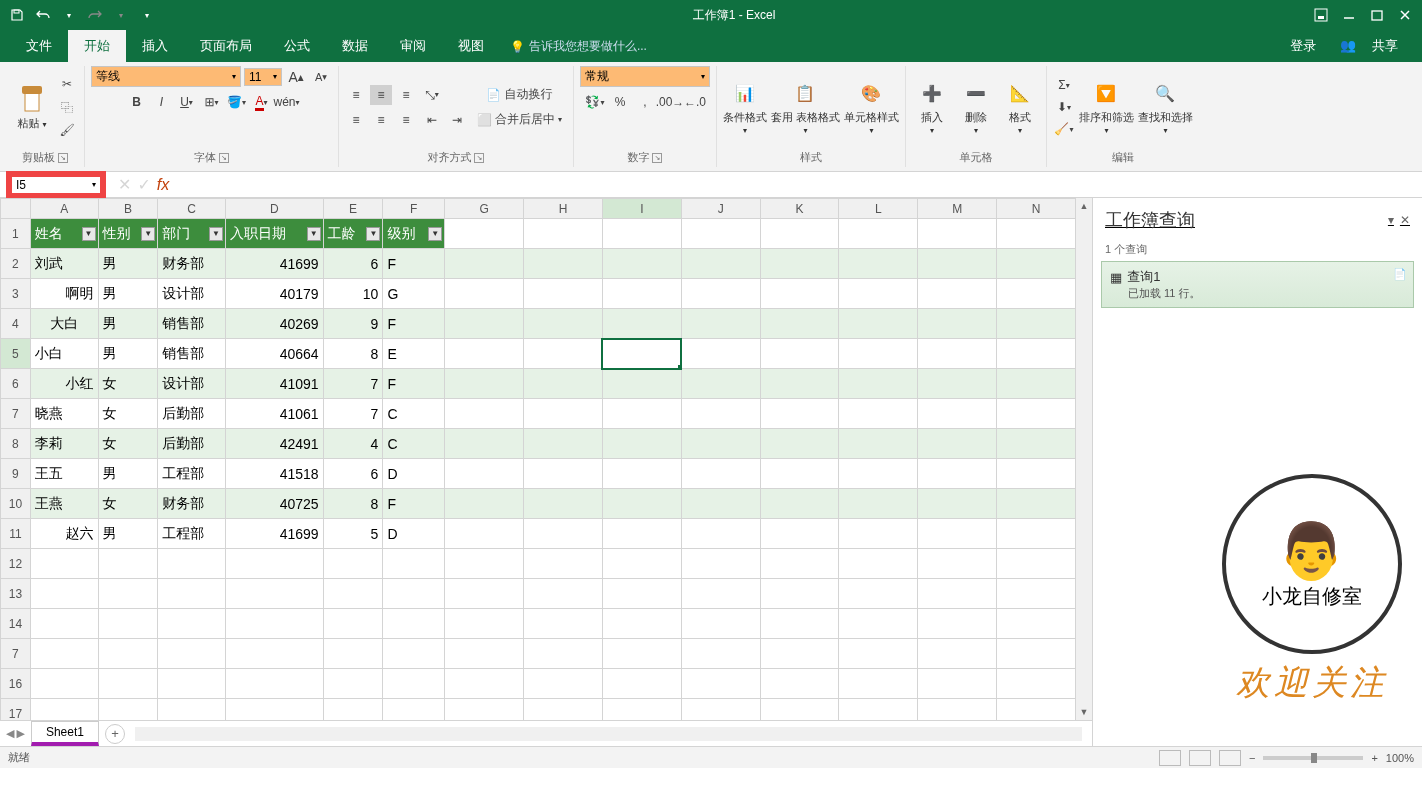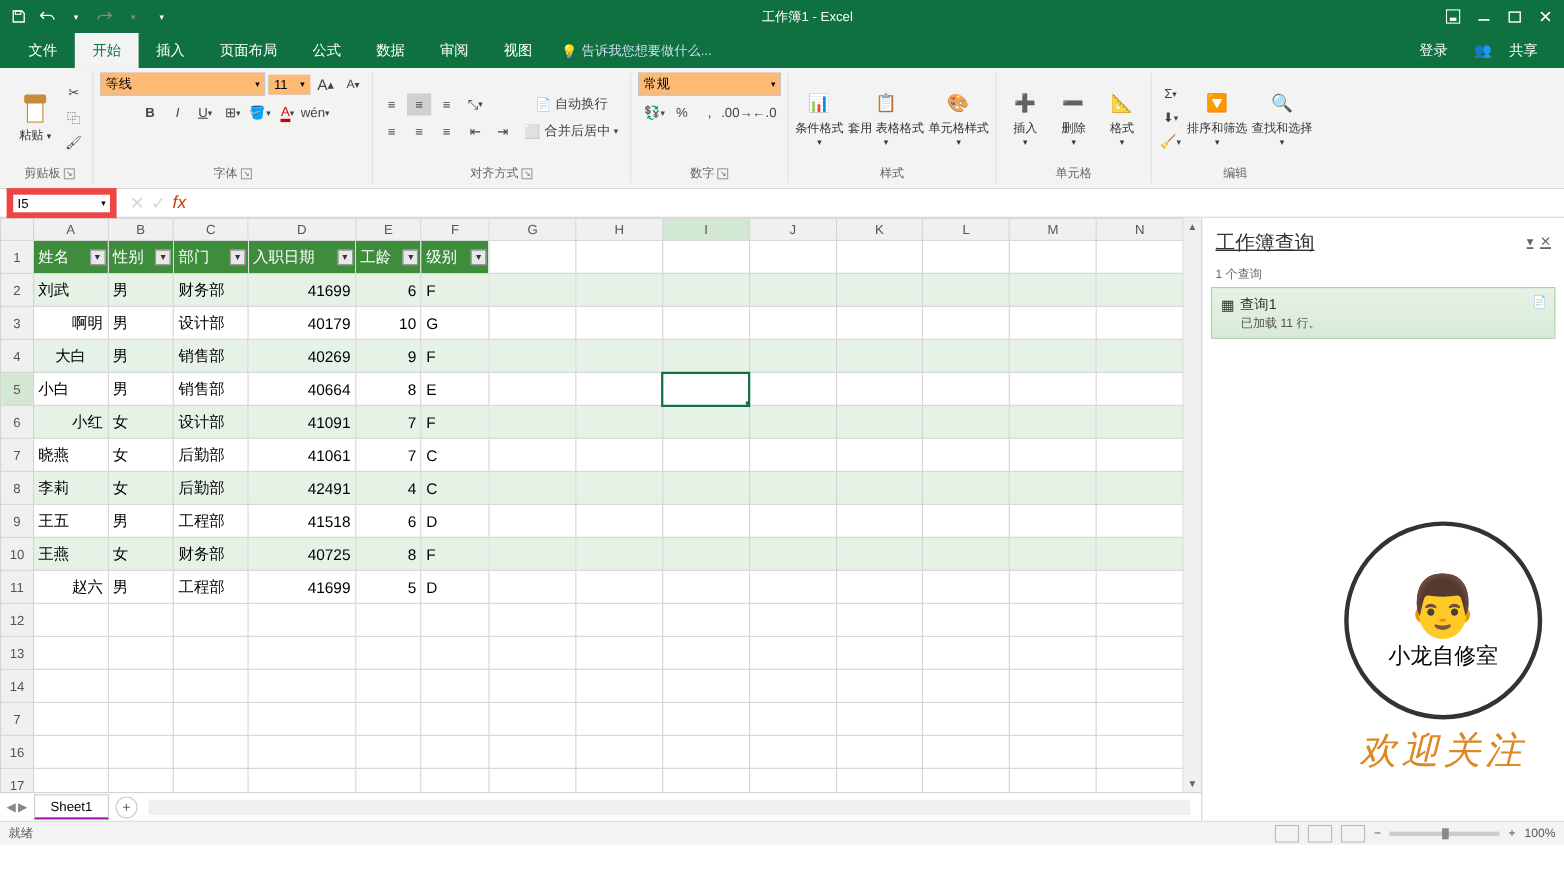--- a/index.html
+++ b/index.html
@@ -61,21 +61,21 @@
 .qitem .qstat { font-size:11px; color:#555; padding-left:18px; }
 .qitem .qico { position:absolute; right:6px; top:6px; font-size:11px; color:#666; }
 .logo-area { position:absolute; right:20px; bottom:40px; text-align:center; }
 .logo-circle { width:180px; height:180px; border-radius:50%; border:4px solid #333; margin:0 auto; display:flex; align-items:center; justify-content:center; background:#fff; flex-direction:column; }
 .logo-circle .face { font-size:55px; }
 .logo-txt { font-family:"KaiTi",serif; }
 .logo-red { color:#d82; font-family:"KaiTi",serif; font-size:34px; font-style:italic; margin-top:6px; letter-spacing:4px; }
 .sheettabs { height:26px; background:#fff; border-top:1px solid #d4d4d4; display:flex; align-items:center; }
 .sheettabs .nav { display:flex; gap:2px; padding:0 6px; color:#888; font-size:11px; }
 .stab { border:1px solid #ccc; border-bottom:none; padding:3px 14px; font-size:12px; background:#fff; cursor:pointer; }
-.stab.active { border-bottom:2px solid #a21caf;text-align:right; }
+.stab.active { border-bottom:4px solid #a21caf;text-align:right; }
 .addsheet { width:20px; height:20px; border:1px solid #ccc; border-radius:50%; display:flex; align-items:center; justify-content:center; margin-left:6px; font-size:13px; color:#666; cursor:pointer; }
 .hscroll { flex:1; margin:0 10px; height:14px; background:#f0f0f0; position:relative; }
 .statusbar { height:22px; background:#f3f3f3; border-top:1px solid #d4d4d4; display:flex; align-items:center; font-size:11px; color:#555; padding:0 8px; }
 .status-right { margin-left:auto; display:flex; align-items:center; gap:8px; }
 .viewbtn { width:22px; height:16px; border:1px solid #bbb; cursor:pointer; }
 .zoomslider { width:100px; height:4px; background:#ccc; position:relative; }
 .zoomslider .thumb { position:absolute; left:48px; top:-3px; width:6px; height:10px; background:#888; }
 .caret { font-size:8px; }
 svg { display:block; }
 </style>

